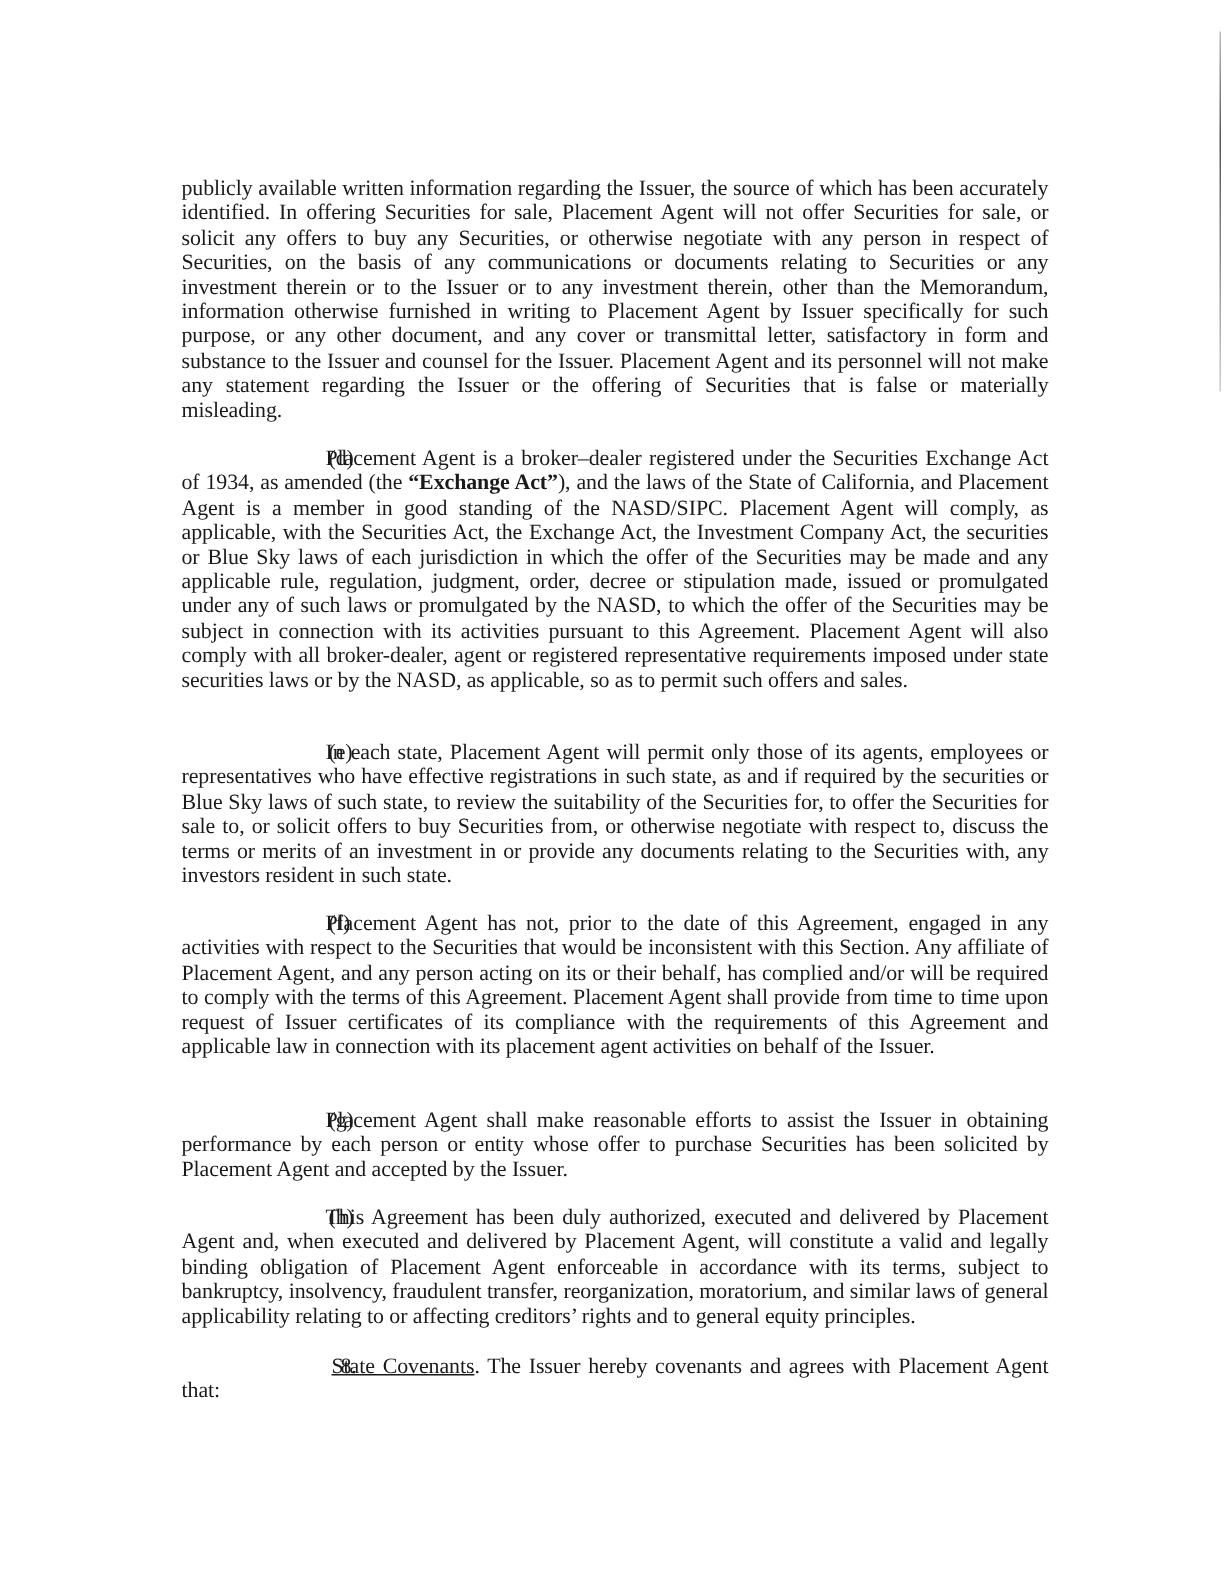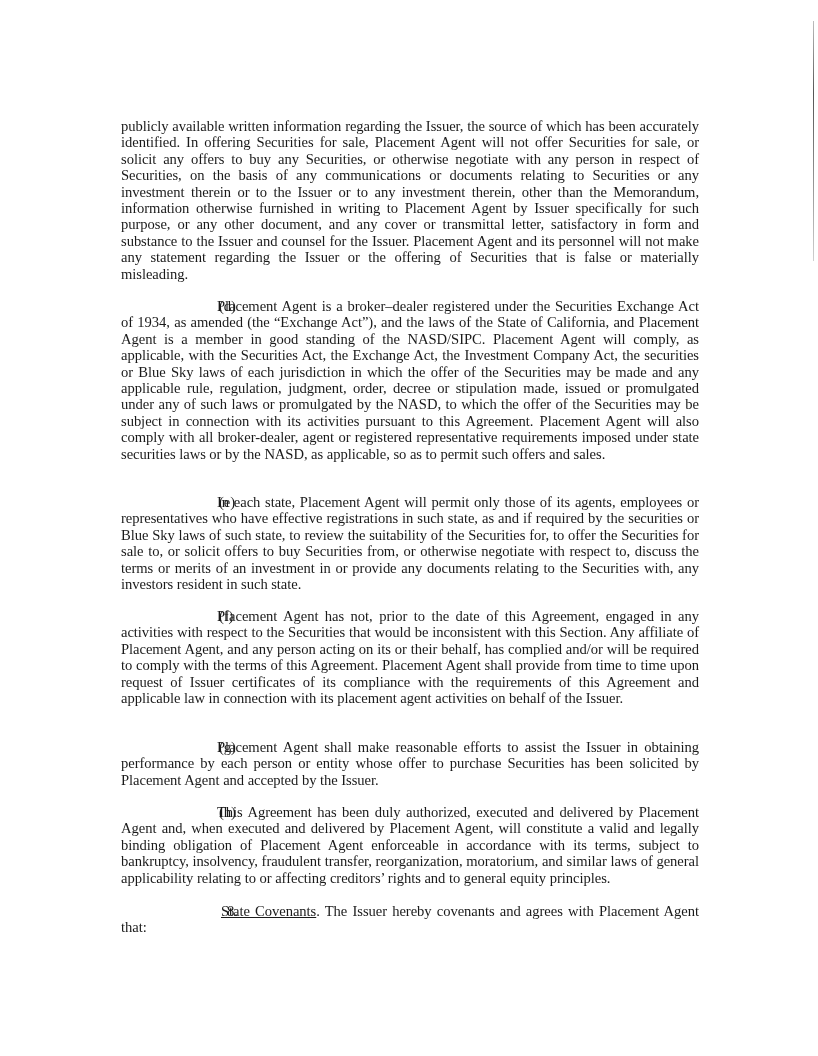--- a/index.html
+++ b/index.html
@@ -35,21 +35,21 @@
     margin: 0;
     text-align: justify;
   }
   .para .lbl {
     display: inline-block;
     width: 47px;
   }
   .para.indented {
     text-indent: 49px;
   }
-  .b { font-weight: normal; }
+  .b { font-weight: bold; }
   .u { text-decoration: underline; }
   .scan-line {
     position: absolute;
     left: 813px;
     top: 5px;
     width: 1px;
     height: 240px;
     background: linear-gradient(to bottom, #bdbdbd 0%, #555 30%, #888 60%, #cfcfcf 100%);
   }
   .page-number {

